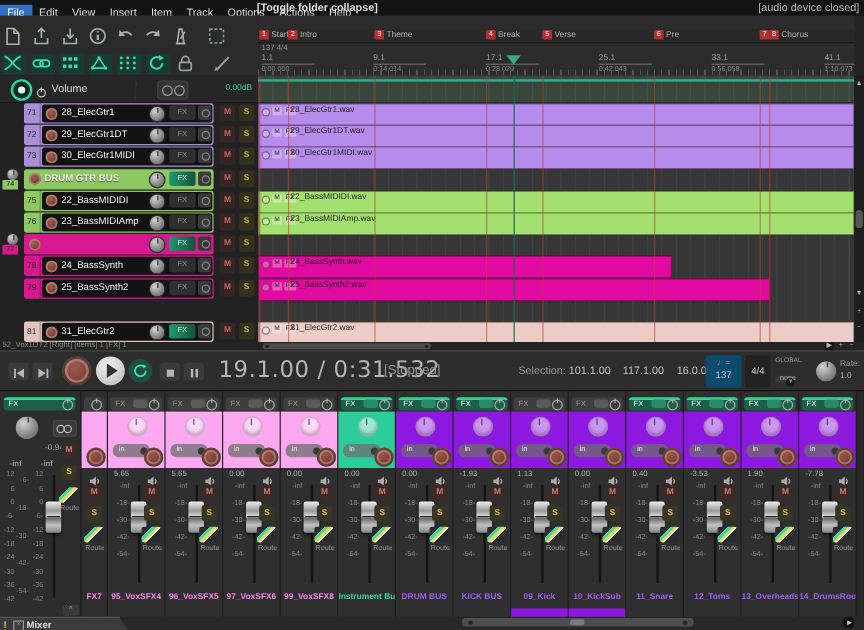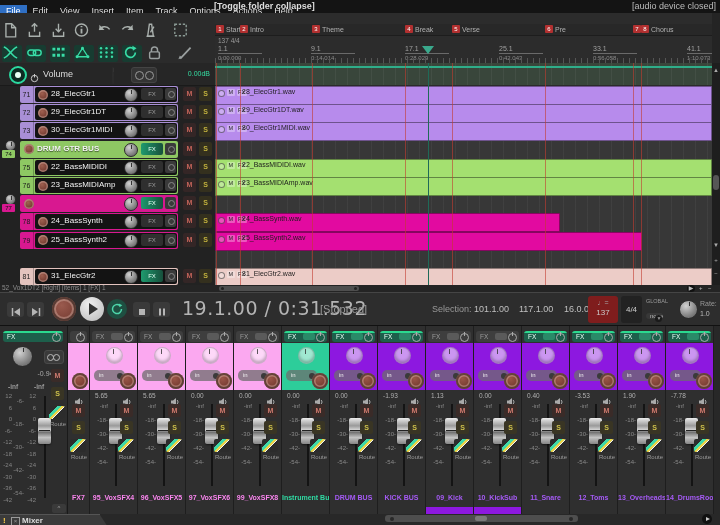--- a/index.html
+++ b/index.html
@@ -103,21 +103,21 @@
          box-shadow:inset 0 0 0 2px rgba(35,18,14,.6),inset 0 0 0 4px rgba(235,205,195,.35);}
   .c-play{left:80px;top:4px;width:24px;height:24px;background:radial-gradient(circle at 40% 32%,#f0f0f0,#b8b8b8);}
   .c-play::after{content:'';position:absolute;left:9px;top:6px;border-left:9px solid #333;border-top:6px solid transparent;border-bottom:6px solid transparent;}
   .c-loop{left:107px;top:6px;width:20px;height:20px;background:#1e4f41;}
   .c-loop svg{margin:4px 0 0 4px;}
   .tptime{position:absolute;left:182px;top:4px;font-family:"DejaVu Sans",sans-serif;font-size:19px;color:#b4b4b4;letter-spacing:.5px;}
   .tpstatus{position:absolute;left:320px;top:10px;font-size:11px;color:#9a9a9a;text-align:center;}
   .sellbl{position:absolute;left:432px;top:11px;font-size:9px;color:#999;}
   .selv{position:absolute;top:11px;font-size:9px;color:#c0c0c0;}
   .sv1{left:474px;} .sv2{left:519px;} .sv3{left:564px;}
-  .bpmbox{position:absolute;left:588px;top:3px;width:30px;height:27px;background:#7f1d1d;border-radius:3px;text-align:center;}
+  .bpmbox{position:absolute;left:588px;top:3px;width:30px;height:27px;background:#0c4a6e;border-radius:3px;text-align:center;}
   .bpmlbl{display:block;font-size:7px;color:#aaa;margin-top:3px;}
   .bpmval{display:block;font-size:8px;color:#ccc;margin-top:2px;}
   .sigbox{position:absolute;left:621px;top:3px;width:21px;height:27px;background:#222;border-radius:3px;text-align:center;font-size:8px;color:#ccc;line-height:27px;}
   .glob{position:absolute;left:646px;top:5px;width:30px;}
   .globlbl{display:block;font-size:5.5px;color:#999;}
   .globdd{position:relative;margin-top:2px;width:28px;height:10px;background:#383838;border-radius:4px;font-size:6px;color:#bbb;line-height:10px;padding-left:4px;}
   .globdd i{position:absolute;right:1px;top:1.5px;width:7px;height:7px;background:#1a1a1a;border-radius:50%;color:#999;font-size:5px;line-height:7px;text-align:center;}
   .rateknob{position:absolute;left:679px;top:7px;width:17px;height:17px;}
   .ratelbl{position:absolute;left:700px;top:7px;font-size:7px;color:#999;}
   .rateval{position:absolute;left:700px;top:17px;font-size:7px;color:#bbb;}

